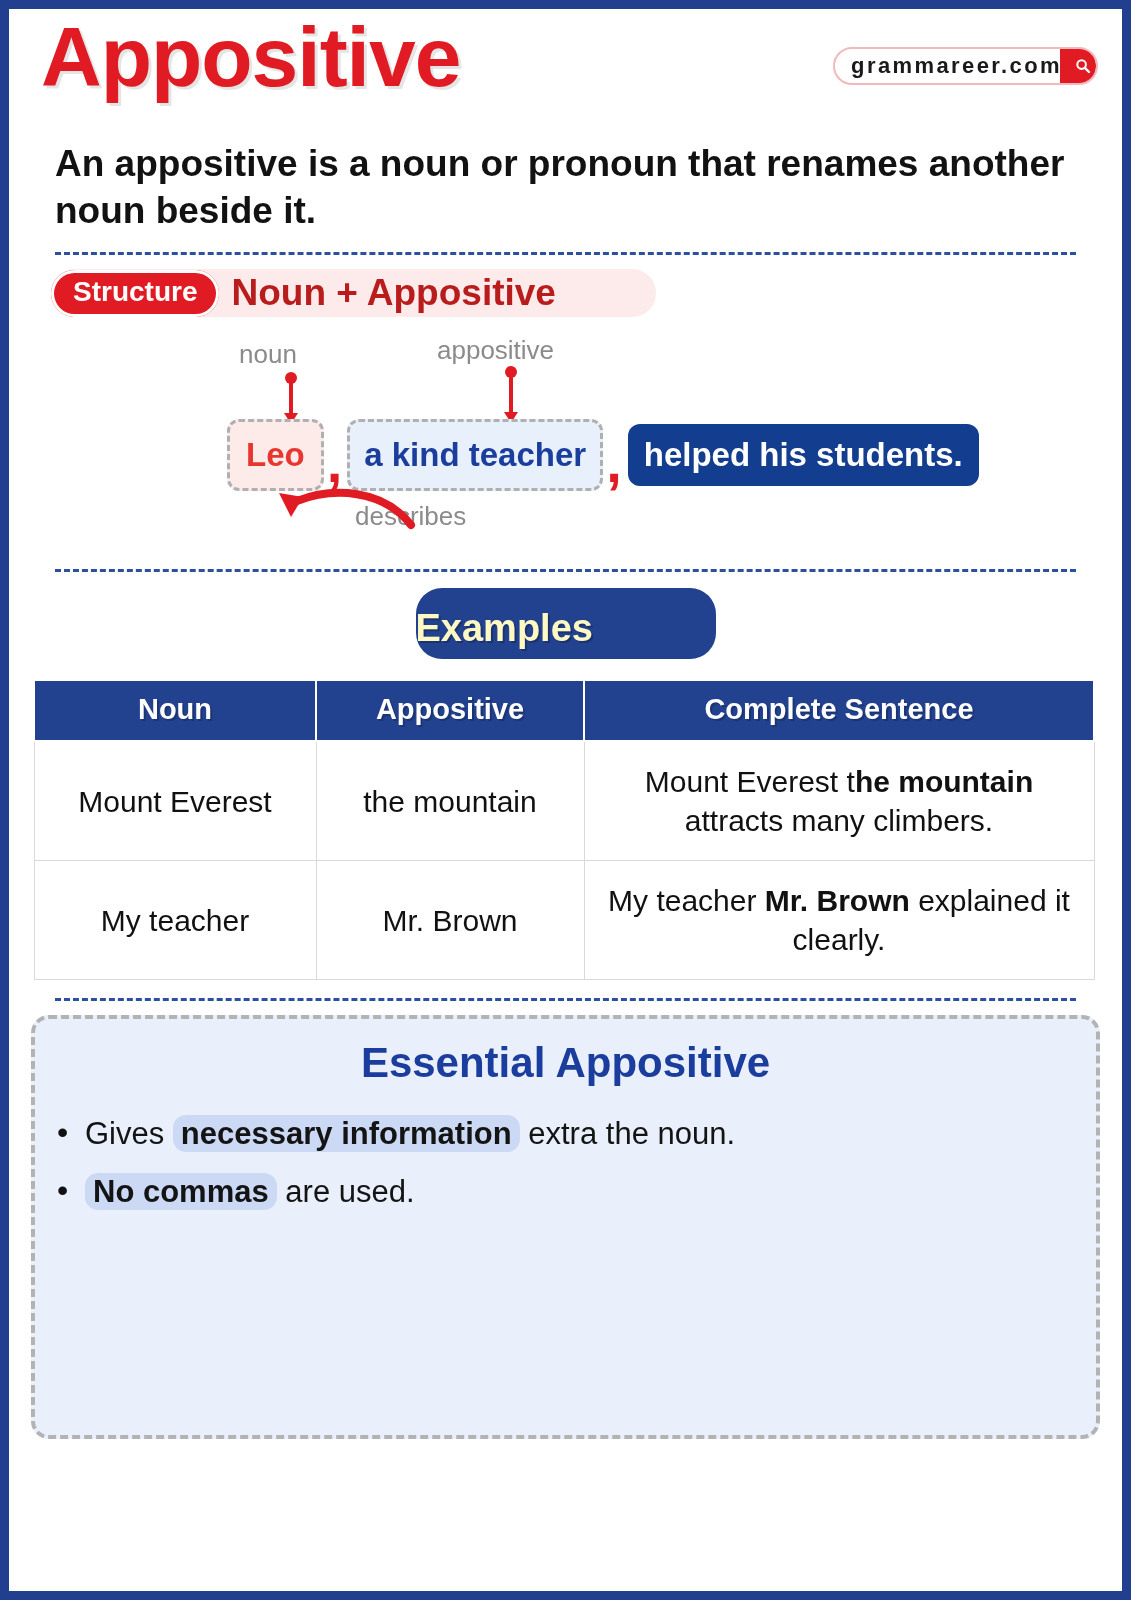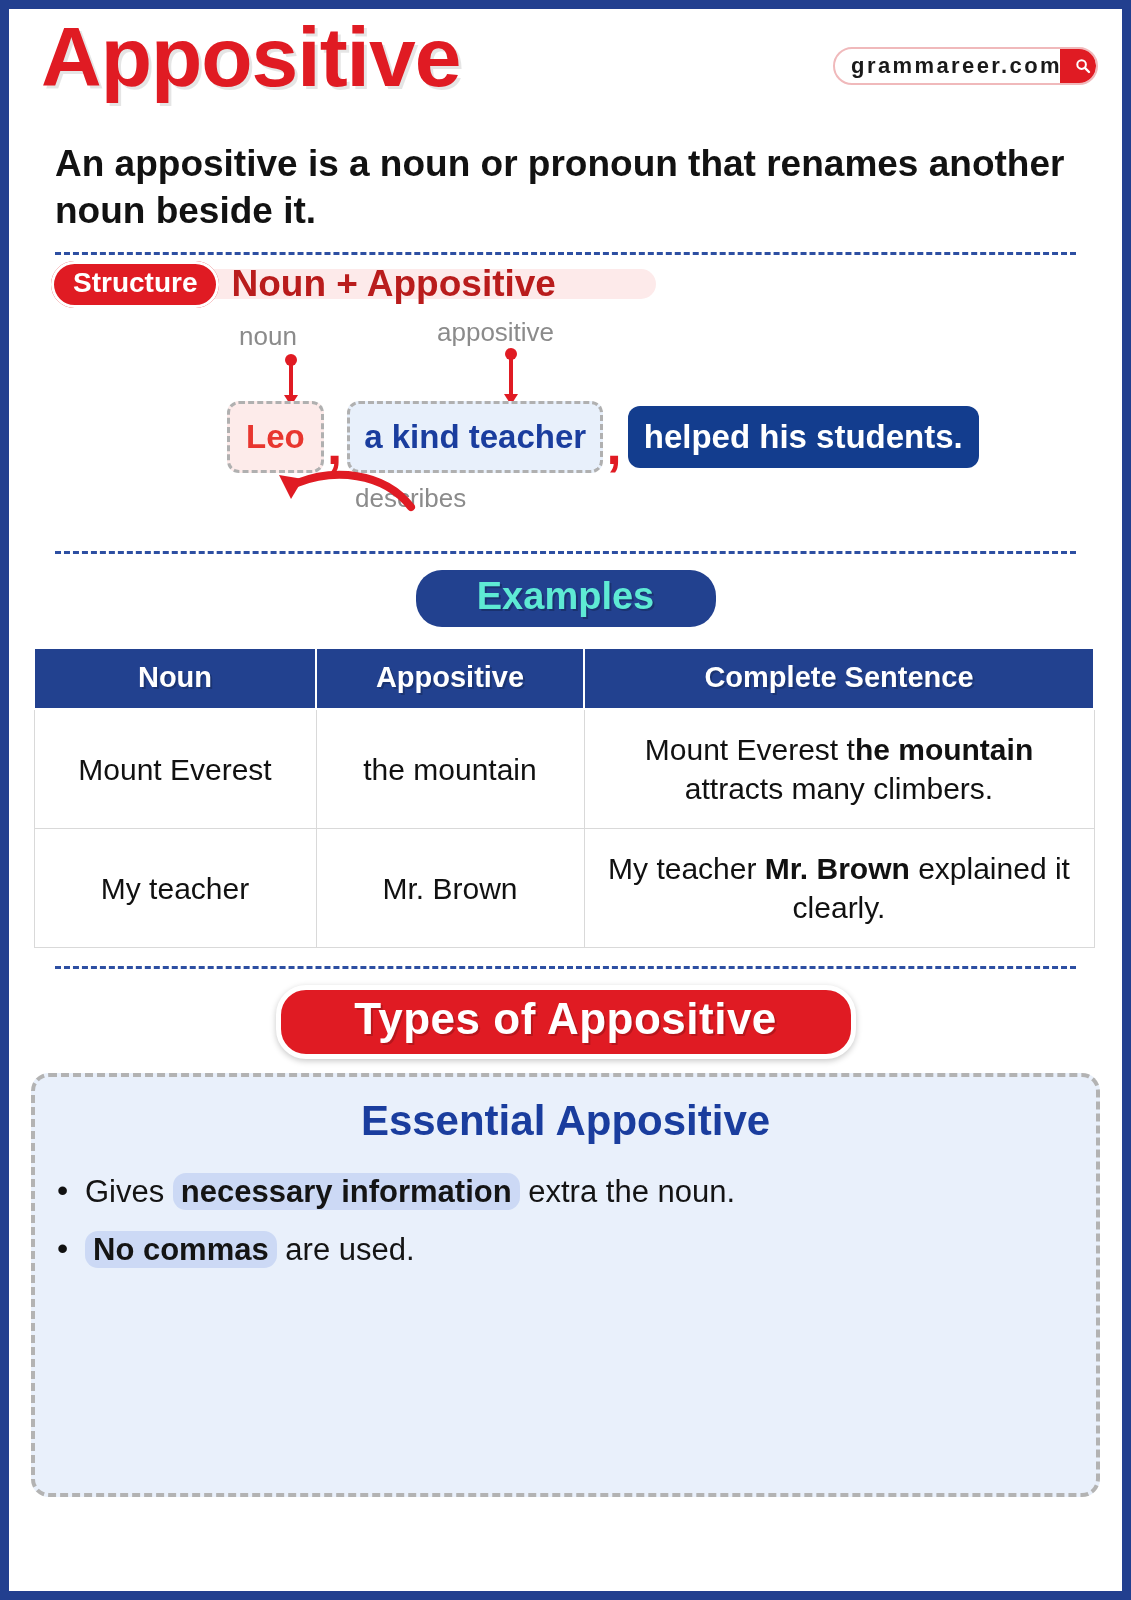--- a/index.html
+++ b/index.html
@@ -83,21 +83,21 @@
     margin: 18px 24px 0 24px;
   }
 
   
   .structure-row {
     display: flex;
     align-items: center;
     background: #fdeaea;
     border-radius: 24px;
     width: 605px;
-    height: 30px;
+    height: 48px;
     margin: 14px 0 0 20px;
     padding-left: 0;
   }
   .structure-pill {
     background: #e01b23;
     color: #ffffff;
     font-size: 28px;
     font-weight: 700;
     border-radius: 24px;
     padding: 4px 22px 6px 22px;
@@ -201,26 +201,25 @@
     margin-left: 3px;
   }
   .curve { position: absolute; left: 232px; top: 158px; }
 
   
   .badge-blue {
     display: block;
     margin: 16px auto 0 auto;
     width: 300px;
     background: #22418f;
-    color: #5eead4;
+    color: #fef9c3;
     font-size: 38px;
     font-weight: 700;
-    text-align: center;
     border-radius: 26px;
-    padding: 5px 0 9px 0;
+    padding: 19px 0 9px 0;
     text-shadow: 2px 2px 0 rgba(0,0,0,0.22);
   }
 
   table.examples {
     width: 1062px;
     margin: 20px 0 0 2px;
     border-collapse: collapse;
     table-layout: fixed;
   }
   table.examples th {
@@ -386,21 +385,20 @@
         <tr>
           <td>My teacher</td>
           <td>Mr. Brown</td>
           <td><span>My teacher </span><b>Mr. Brown</b><span> explained it clearly.</span></td>
         </tr>
       </tbody>
     </table>
 
     <div class="divider"></div>
 
-    <div class="badge-red">Types of Appositive</div>
 
     <div class="types">
       <div class="type-card card-blue">
         <div class="card-title">Essential Appositive</div>
         <ul class="card-list">
           <li><span>Gives </span><b class="hl-blue">necessary information</b><span> extra the noun.</span></li>
           <li><b class="hl-blue">No commas</b><span> are used.</span></li>
         </ul>
       </div>
 

